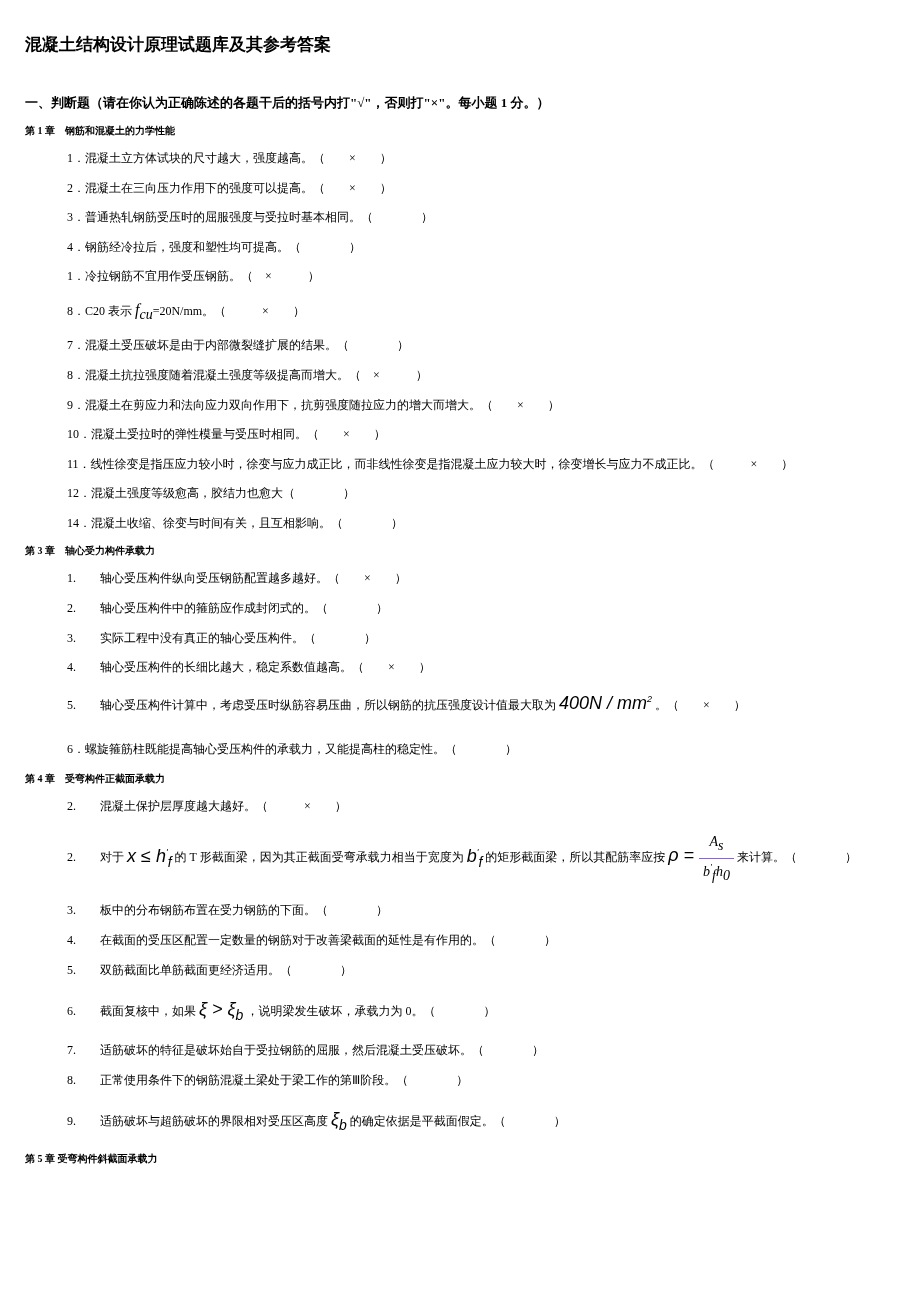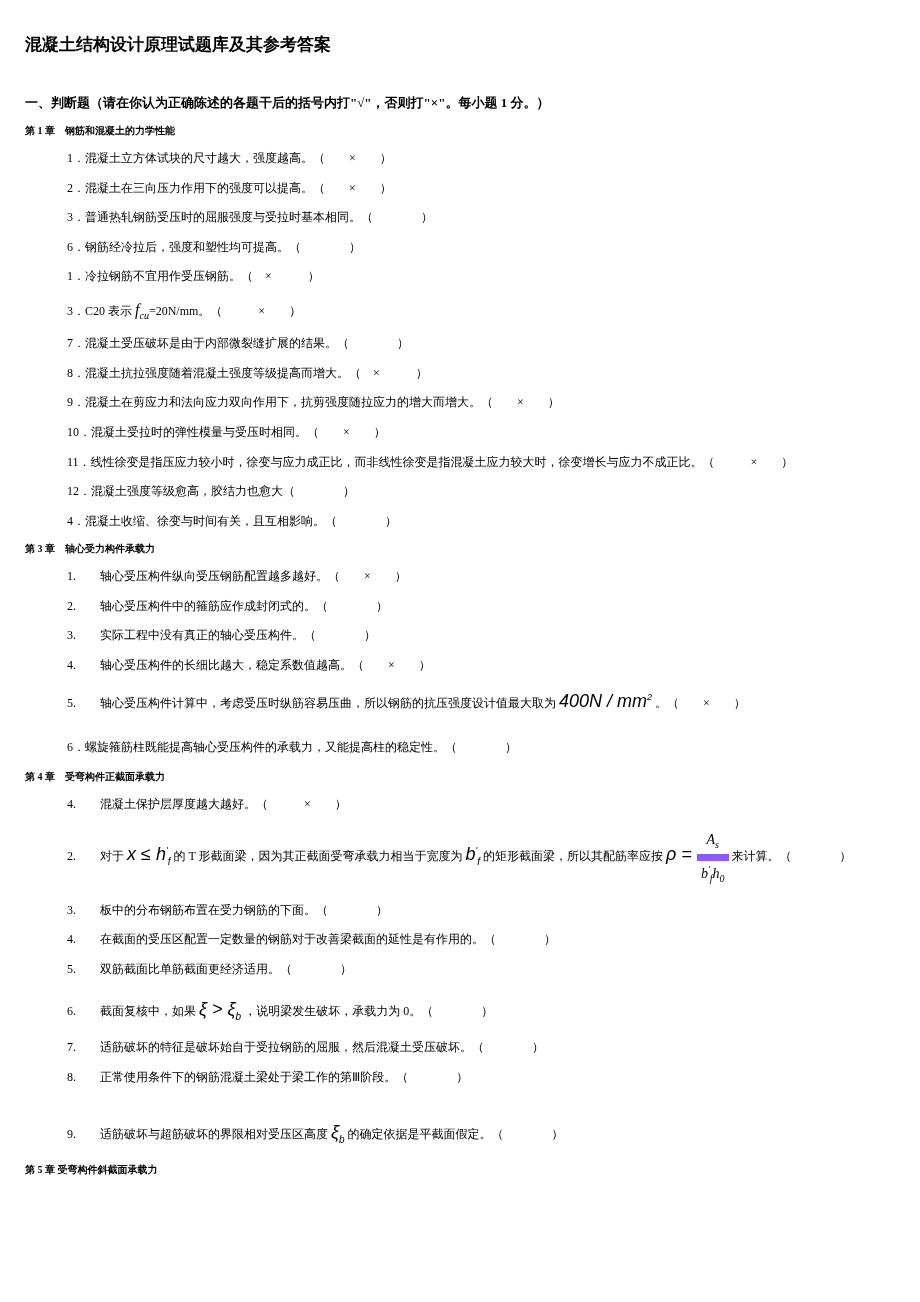--- a/index.html
+++ b/index.html
@@ -37,39 +37,39 @@
       font-family: "Times New Roman", serif;
       font-style: italic;
       font-size: 16px;
     }
     .formula-big {
       font-family: Liberation Sans, sans-serif;
       font-style: italic;
       font-size: 18px;
     }
     .sub {
-      font-size: 10px;
+      font-size: 14px;
       vertical-align: sub;
       font-style: italic;
     }
     .sup {
       font-size: 9px;
       vertical-align: super;
       font-style: italic;
     }
     .fraction {
       display: inline-block;
       vertical-align: middle;
       text-align: center;
       font-family: "Times New Roman", serif;
       font-style: italic;
     }
     .fraction .num {
       display: block;
-      border-bottom: 7px solid #8b5cf6;
+      border-bottom: 1px solid #8b5cf6;
       padding: 0 4px;
       font-size: 14px;
     }
     .fraction .den {
       display: block;
       padding: 0 4px;
       font-size: 14px;
       text-align: right;
     }
   </style>
@@ -77,53 +77,53 @@
 <body>
 
 <div class="doc-title">混凝土结构设计原理试题库及其参考答案</div>
 
 <div class="section-title">一、判断题（请在你认为正确陈述的各题干后的括号内打"√"，否则打"×"。每小题 1 分。）</div>
 
 <div class="chapter-title">第 1 章　钢筋和混凝土的力学性能</div>
 <div class="question-item">1．混凝土立方体试块的尺寸越大，强度越高。（　　×　　）</div>
 <div class="question-item">2．混凝土在三向压力作用下的强度可以提高。（　　×　　）</div>
 <div class="question-item">3．普通热轧钢筋受压时的屈服强度与受拉时基本相同。（　　　　）</div>
-<div class="question-item">6．钢筋经冷拉后，强度和塑性均可提高。（　　　　）</div>
+<div class="question-item">4．钢筋经冷拉后，强度和塑性均可提高。（　　　　）</div>
 <div class="question-item">1．冷拉钢筋不宜用作受压钢筋。（　×　　　）</div>
 <div class="question-item">
-  <span>3．C20 表示 </span><span class="formula"><span>f</span><span class="sub">cu</span></span><span>=20N/mm。（　　　×　　）</span>
+  <span>8．C20 表示 </span><span class="formula"><span>f</span><span class="sub">cu</span></span><span>=20N/mm。（　　　×　　）</span>
 </div>
 <div class="question-item">7．混凝土受压破坏是由于内部微裂缝扩展的结果。（　　　　）</div>
 <div class="question-item">8．混凝土抗拉强度随着混凝土强度等级提高而增大。（　×　　　）</div>
 <div class="question-item">9．混凝土在剪应力和法向应力双向作用下，抗剪强度随拉应力的增大而增大。（　　×　　）</div>
 <div class="question-item">10．混凝土受拉时的弹性模量与受压时相同。（　　×　　）</div>
 <div class="question-item">11．线性徐变是指压应力较小时，徐变与应力成正比，而非线性徐变是指混凝土应力较大时，徐变增长与应力不成正比。（　　　×　　）</div>
 <div class="question-item">12．混凝土强度等级愈高，胶结力也愈大（　　　　）</div>
-<div class="question-item">4．混凝土收缩、徐变与时间有关，且互相影响。（　　　　）</div>
+<div class="question-item">14．混凝土收缩、徐变与时间有关，且互相影响。（　　　　）</div>
 
 <div class="chapter-title">第 3 章　轴心受力构件承载力</div>
 <div class="question-item">1.　　轴心受压构件纵向受压钢筋配置越多越好。（　　×　　）</div>
 <div class="question-item">2.　　轴心受压构件中的箍筋应作成封闭式的。（　　　　）</div>
 <div class="question-item">3.　　实际工程中没有真正的轴心受压构件。（　　　　）</div>
 <div class="question-item">4.　　轴心受压构件的长细比越大，稳定系数值越高。（　　×　　）</div>
 <div class="question-item">
   <span>5.　　轴心受压构件计算中，考虑受压时纵筋容易压曲，所以钢筋的抗压强度设计值最大取为 </span><span class="formula-big">400<i>N</i> / <i>mm</i><span class="sup">2</span></span><span> 。（　　×　　）</span>
 </div>
 <div class="question-item" style="margin-top:20px">6．螺旋箍筋柱既能提高轴心受压构件的承载力，又能提高柱的稳定性。（　　　　）</div>
 
 <div class="chapter-title" style="margin-top:9px">第 4 章　受弯构件正截面承载力</div>
-<div class="question-item">4.　　混凝土保护层厚度越大越好。（　　　×　　）</div>
+<div class="question-item">2.　　混凝土保护层厚度越大越好。（　　　×　　）</div>
 <div class="question-item" style="margin-top:12px;margin-bottom:12px">
   <span>2.　　对于 </span><span class="formula-big"><i>x</i> ≤ <i>h</i><span class="sup">'</span><span class="sub">f</span></span><span> 的 T 形截面梁，因为其正截面受弯承载力相当于宽度为 </span><span class="formula-big"><i>b</i><span class="sup">'</span><span class="sub">f</span></span><span> 的矩形截面梁，所以其配筋率应按 </span><span class="formula-big"><i>ρ</i> = </span><span class="fraction"><span class="num"><i>A<span class="sub">s</span></i></span><span class="den"><i>b</i><span class="sup">'</span><span class="sub">f</span><i>h</i><span class="sub">0</span></span></span><span> 来计算。（　　　　）</span>
 </div>
 <div class="question-item">3.　　板中的分布钢筋布置在受力钢筋的下面。（　　　　）</div>
 <div class="question-item">4.　　在截面的受压区配置一定数量的钢筋对于改善梁截面的延性是有作用的。（　　　　）</div>
 <div class="question-item">5.　　双筋截面比单筋截面更经济适用。（　　　　）</div>
 <div class="question-item" style="margin-top:12px;margin-bottom:12px">
   <span>6.　　截面复核中，如果 </span><span class="formula-big"><i>ξ</i> &gt; <i>ξ</i><span class="sub">b</span></span><span> ，说明梁发生破坏，承载力为 0。（　　　　）</span>
 </div>
 <div class="question-item">7.　　适筋破坏的特征是破坏始自于受拉钢筋的屈服，然后混凝土受压破坏。（　　　　）</div>
 <div class="question-item">8.　　正常使用条件下的钢筋混凝土梁处于梁工作的第Ⅲ阶段。（　　　　）</div>
-<div class="question-item" style="margin-top:28px;margin-bottom:12px">
+<div class="question-item" style="margin-top:12px;margin-bottom:12px">
   <span>9.　　适筋破坏与超筋破坏的界限相对受压区高度 </span><span class="formula-big"><i>ξ</i><span class="sub">b</span></span><span> 的确定依据是平截面假定。（　　　　）</span>
 </div>
 
 <div class="chapter-title">第 5 章 受弯构件斜截面承载力</div>
 
 </body></html>

